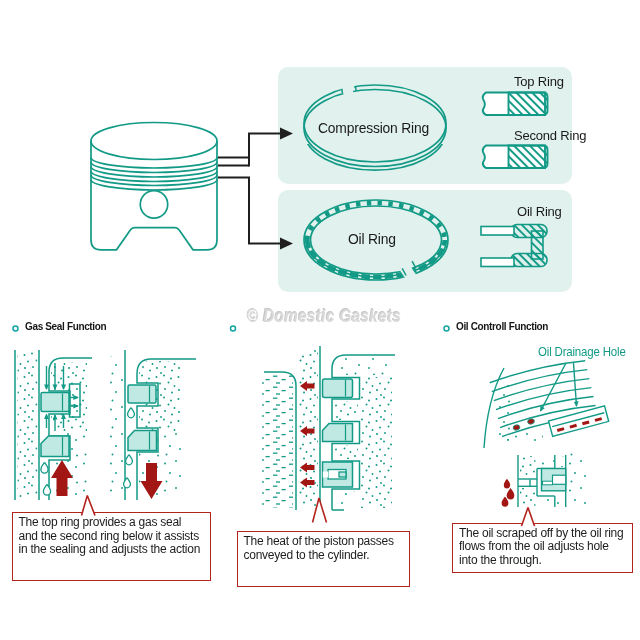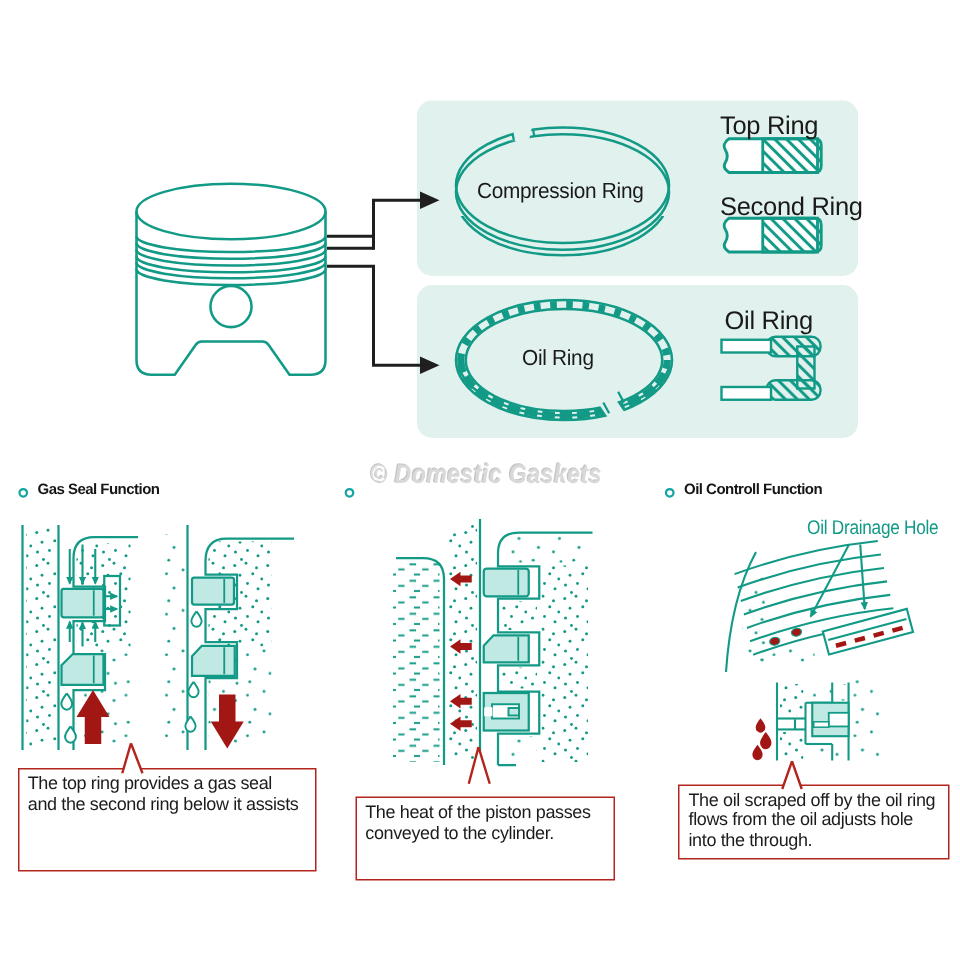--- a/index.html
+++ b/index.html
@@ -5,21 +5,21 @@
   :root{
     --teal:#129a86; --teal-fill:#bfe9e2; --boxbg:#e1f1ed;
     --red:#a21713; --cred:#b2241c; --ink:#1f1f1f; --txt:#1a1a1a;
   }
   html,body{margin:0;padding:0;background:#fff;}
   #stage{position:relative;width:640px;height:640px;background:#fff;overflow:hidden;
          font-family:"Liberation Sans",sans-serif;}
   svg{position:absolute;left:0;top:0;}
   .lbl{position:absolute;color:var(--txt);white-space:nowrap;}
   .ring-lbl{font-size:14.6px;letter-spacing:-0.2px;transform:scaleX(0.95);transform-origin:0 0;}
-  .legend-lbl{font-size:17px;letter-spacing:-0.2px;}
+  .legend-lbl{font-size:13px;letter-spacing:-0.2px;margin-left:34px;}
   .sec-title{position:absolute;font-size:10px;font-weight:bold;color:#161616;
              letter-spacing:-0.35px;white-space:nowrap;}
   .annot{position:absolute;font-size:13.2px;color:var(--teal);white-space:nowrap;letter-spacing:-0.2px;
           transform:scaleX(0.87);transform-origin:0 0;}
   .watermark{position:absolute;font-size:18px;font-weight:bold;font-style:italic;
              color:#d9d9d9;text-shadow:1px 1px 0 rgba(255,255,255,.95),-1px -1px 0 rgba(140,140,140,.5);
              white-space:nowrap;letter-spacing:0.4px;transform:scaleX(0.85);transform-origin:0 0;}
   .callout{position:absolute;background:#fff;border:1.6px solid var(--cred);
            box-sizing:border-box;color:#1c1c1c;font-size:12px;line-height:13.6px;
            letter-spacing:-0.25px;padding:3px 6px;white-space:nowrap;overflow:hidden;}
@@ -291,20 +291,21 @@
 <div class="watermark" style="left:247px;top:306px;">© Domestic Gaskets</div>
 
 <div class="sec-title" style="left:25px;top:321px;">Gas Seal Function</div>
 <div class="sec-title" style="left:456px;top:321px;">Oil Controll Function</div>
 
 <div class="annot" style="left:538px;top:344px;">Oil Drainage Hole</div>
 
 <div class="callout" style="left:11.5px;top:512px;width:199px;height:69px;">
   <div>The top ring provides a gas seal</div>
   <div>and the second ring below it assists</div>
+  <div>in the sealing and adjusts the action</div>
 </div>
 <div class="callout" style="left:236.5px;top:531px;width:173px;height:56px;">
   <div>The heat of the piston passes</div>
   <div>conveyed to the cylinder.</div>
 </div>
 <div class="callout" style="left:452px;top:522.5px;width:181px;height:50.5px;padding-top:3px;">
   <div>The oil scraped off by the oil ring</div>
   <div>flows from the oil adjusts hole</div>
   <div>into the through.</div>
 </div>

